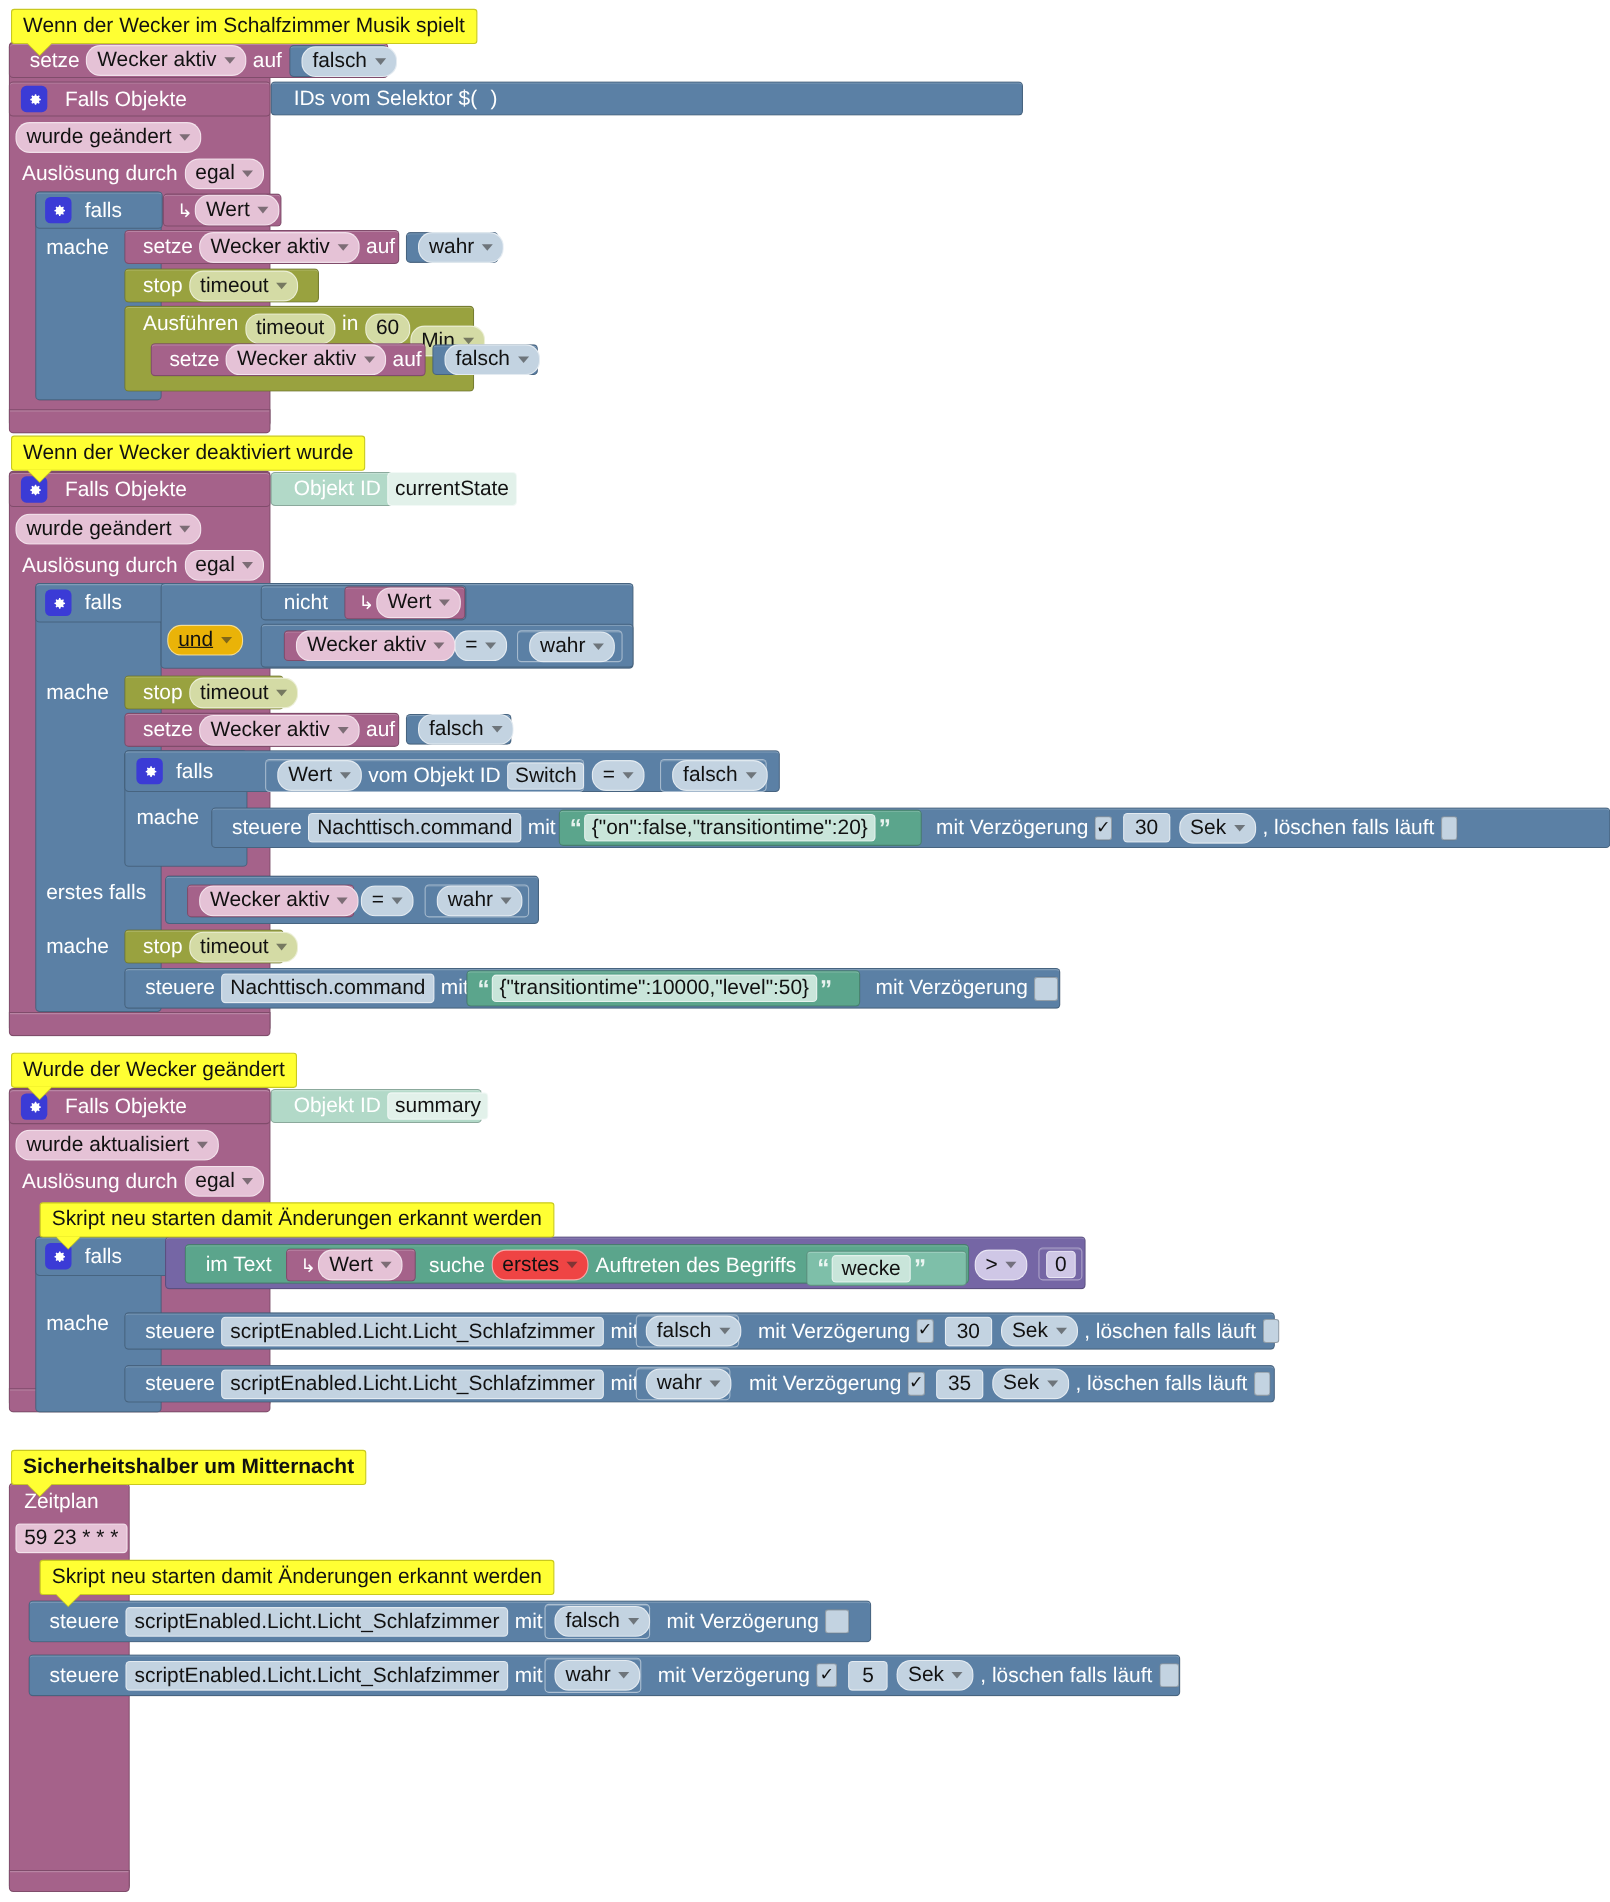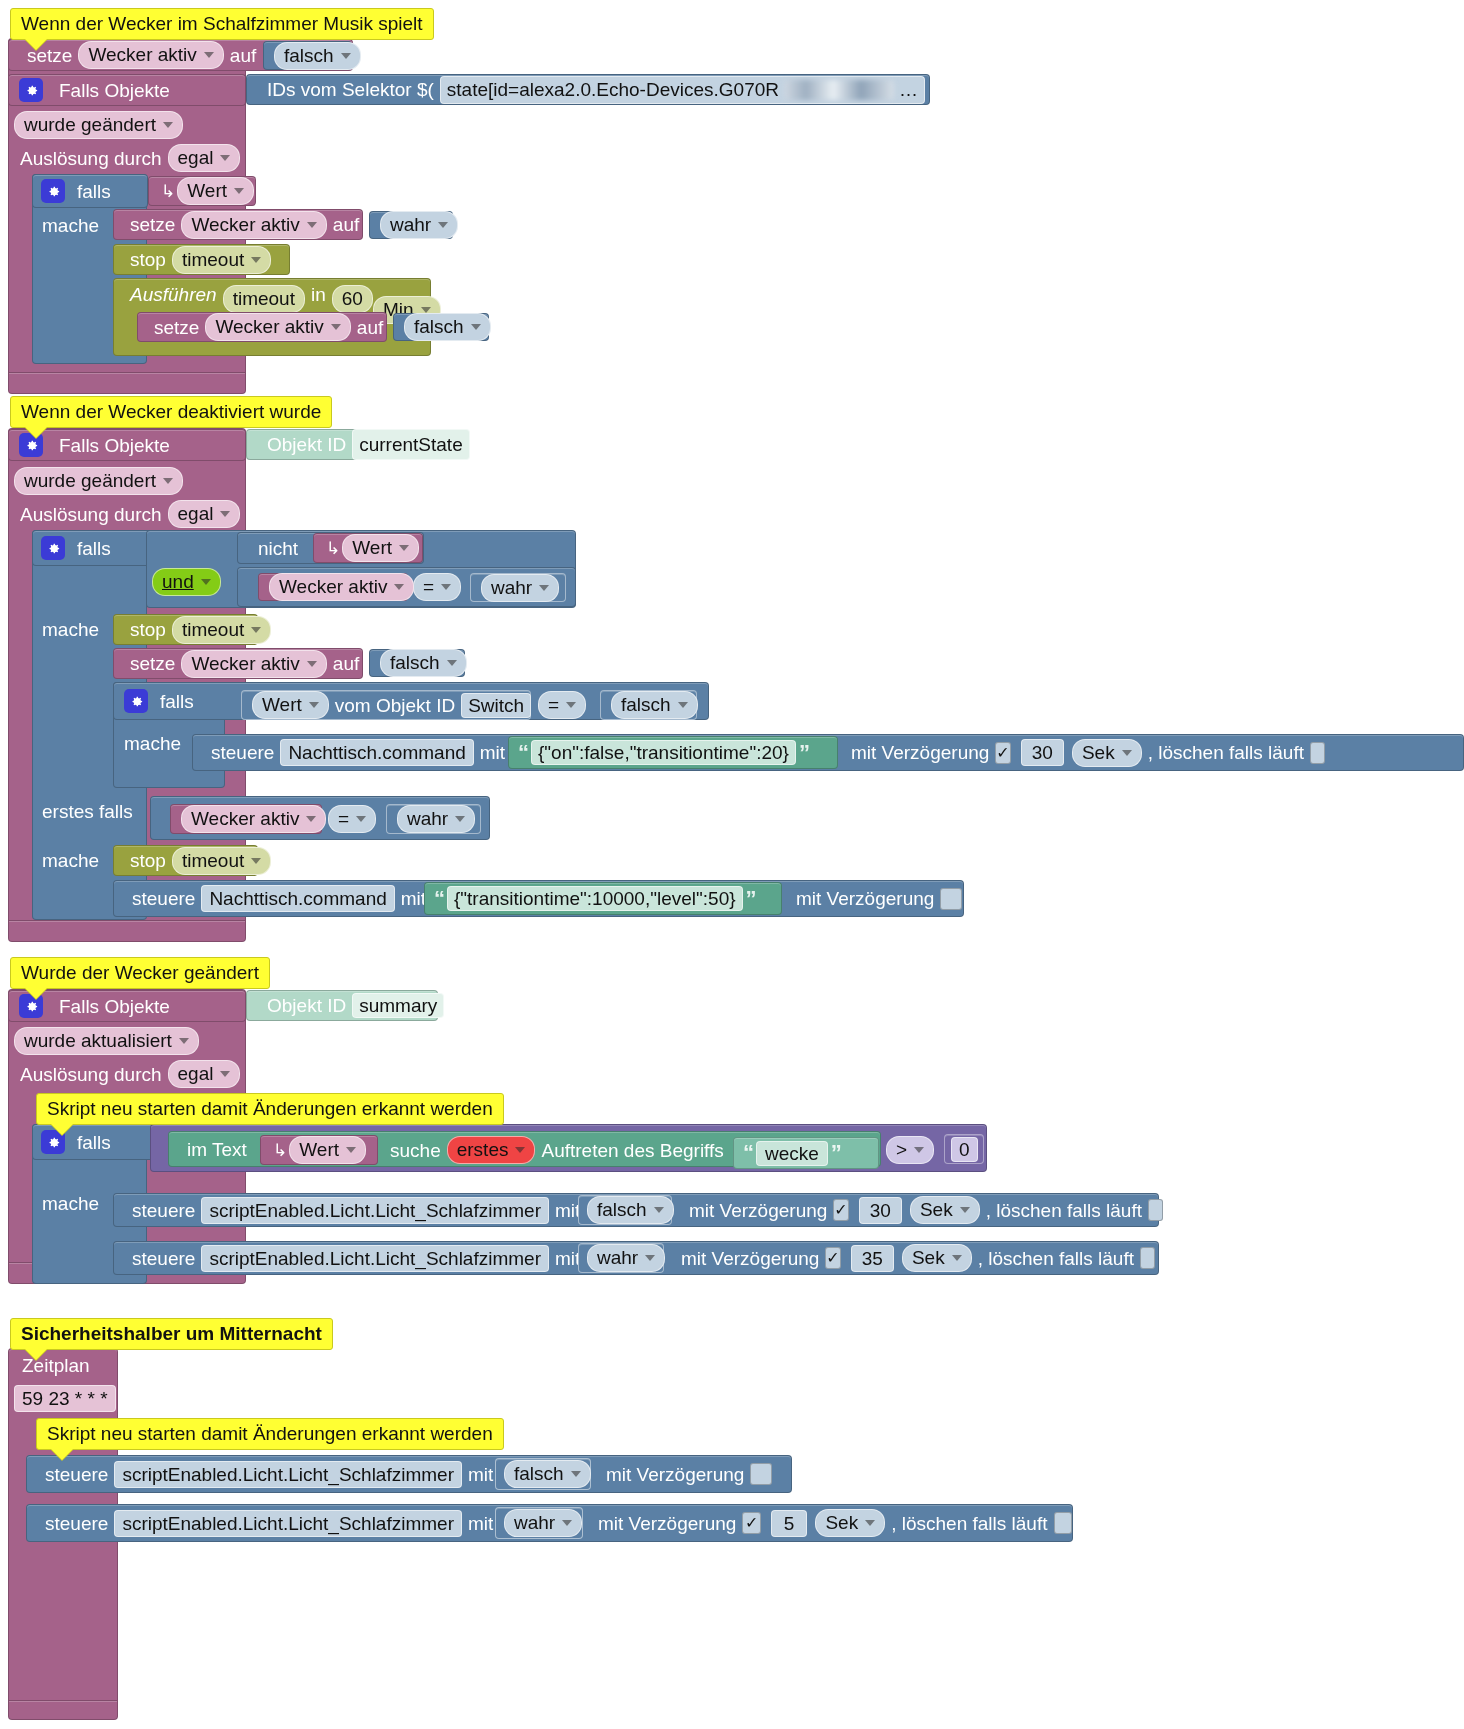--- a/index.html
+++ b/index.html
@@ -146,25 +146,20 @@
     <svg width="15" height="15" viewBox="0 0 24 24" fill="#fff">
         <path d="M12 8a4 4 0 100 8 4 4 0 000-8zm0 6a2 2 0 110-4 2 2 0 010 4z"></path>
         <path d="M21 12.9v-1.8l-2-.5a7.5 7.5 0 00-.7-1.7l1.1-1.7-1.3-1.3-1.7 1.1a7.5 7.5 0 00-1.7-.7l-.5-2h-1.8l-.5 2c-.6.2-1.2.4-1.7.7L8.5 5.9 7.2 7.2l1.1 1.7c-.3.5-.5 1.1-.7 1.7l-2 .5v1.8l2 .5c.2.6.4 1.2.7 1.7l-1.1 1.7 1.3 1.3 1.7-1.1c.5.3 1.1.5 1.7.7l.5 2h1.8l.5-2c.6-.2 1.2-.4 1.7-.7l1.7 1.1 1.3-1.3-1.1-1.7c.3-.5.5-1.1.7-1.7l2-.5z"></path>
       </svg>
   </span>
   <span class="lbl" style="padding-left:16px">Falls Objekte</span>
 </div>
 
 <div class="blk c-control" style="left:246px;top:74px;width:684px;height:31px;padding-left:14px;">
   <span class="lbl">IDs vom Selektor $(</span>
-  <span class="fld sq" style="padding:3px 6px;">
-    <span>state[id=alexa2.0.Echo-Devices.G070R</span>
-      <span class="blurred" style="width:110px;"></span>
-      <span>…</span>
-  </span>
   <span class="lbl">)</span>
 </div>
 
 <div class="blk c-trigger" style="left:8px;top:108px;width:238px;height:34px;padding-left:6px;background:transparent;border:none;box-shadow:none;">
   <span class="fld" style="background:#e5c2d6;">
       <span>wurde geändert</span>
       <i class="caret"></i>
     </span>
 </div>
 <div class="blk c-trigger" style="left:8px;top:142px;width:238px;height:32px;padding-left:6px;background:transparent;border:none;box-shadow:none;">
@@ -213,21 +208,21 @@
 
 <div class="blk c-action" style="left:113px;top:244px;width:177px;height:31px;padding-left:10px;">
   <span class="lbl">stop</span>
   <span class="fld">
       <span>timeout</span>
       <i class="caret"></i>
     </span>
 </div>
 
 <div class="blk c-action" style="left:113px;top:278px;width:318px;height:78px;padding-left:10px;align-items:flex-start;padding-top:3px;">
-  <span class="lbl" style="line-height:26px;font-style:italic;">Ausführen</span>
+  <span class="lbl" style="line-height:26px;">Ausführen</span>
   <span class="fld" style="margin-top:3px;">
       <span>timeout</span>
     </span>
   <span class="lbl" style="line-height:26px;">in</span>
   <span class="fld" style="margin-top:3px;">
       <span>60</span>
     </span>
   <span class="fld" style="margin-top:14px;">
       <span>Min</span>
       <i class="caret"></i>
@@ -299,21 +294,21 @@
   <span class="lbl">nicht</span>
 </div>
 <div class="blk c-trigger" style="left:313px;top:533px;width:110px;height:30px;padding-left:12px;">
   <span class="arrw">↳</span>
   <span class="fld">
       <span>Wert</span>
       <i class="caret"></i>
     </span>
 </div>
 <div class="blk" style="left:152px;top:568px;width:72px;height:28px;background:transparent;border:none;box-shadow:none;">
-  <span class="fld" style="background:#84cc16;text-decoration:underline;">
+  <span class="fld" style="background:#eab308;text-decoration:underline;">
       <span>und</span>
       <i class="caret"></i>
     </span>
 </div>
 <div class="blk c-control" style="left:237px;top:567px;width:339px;height:40px;padding-left:18px;">
   <span class="fld" style="position:absolute;left:175px;">
       <span>=</span>
       <i class="caret"></i>
     </span>
 </div>

